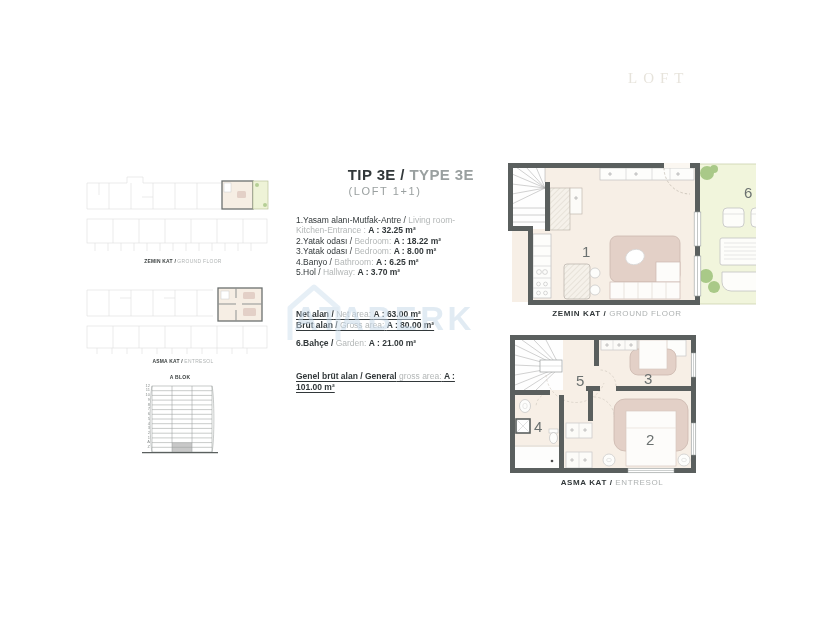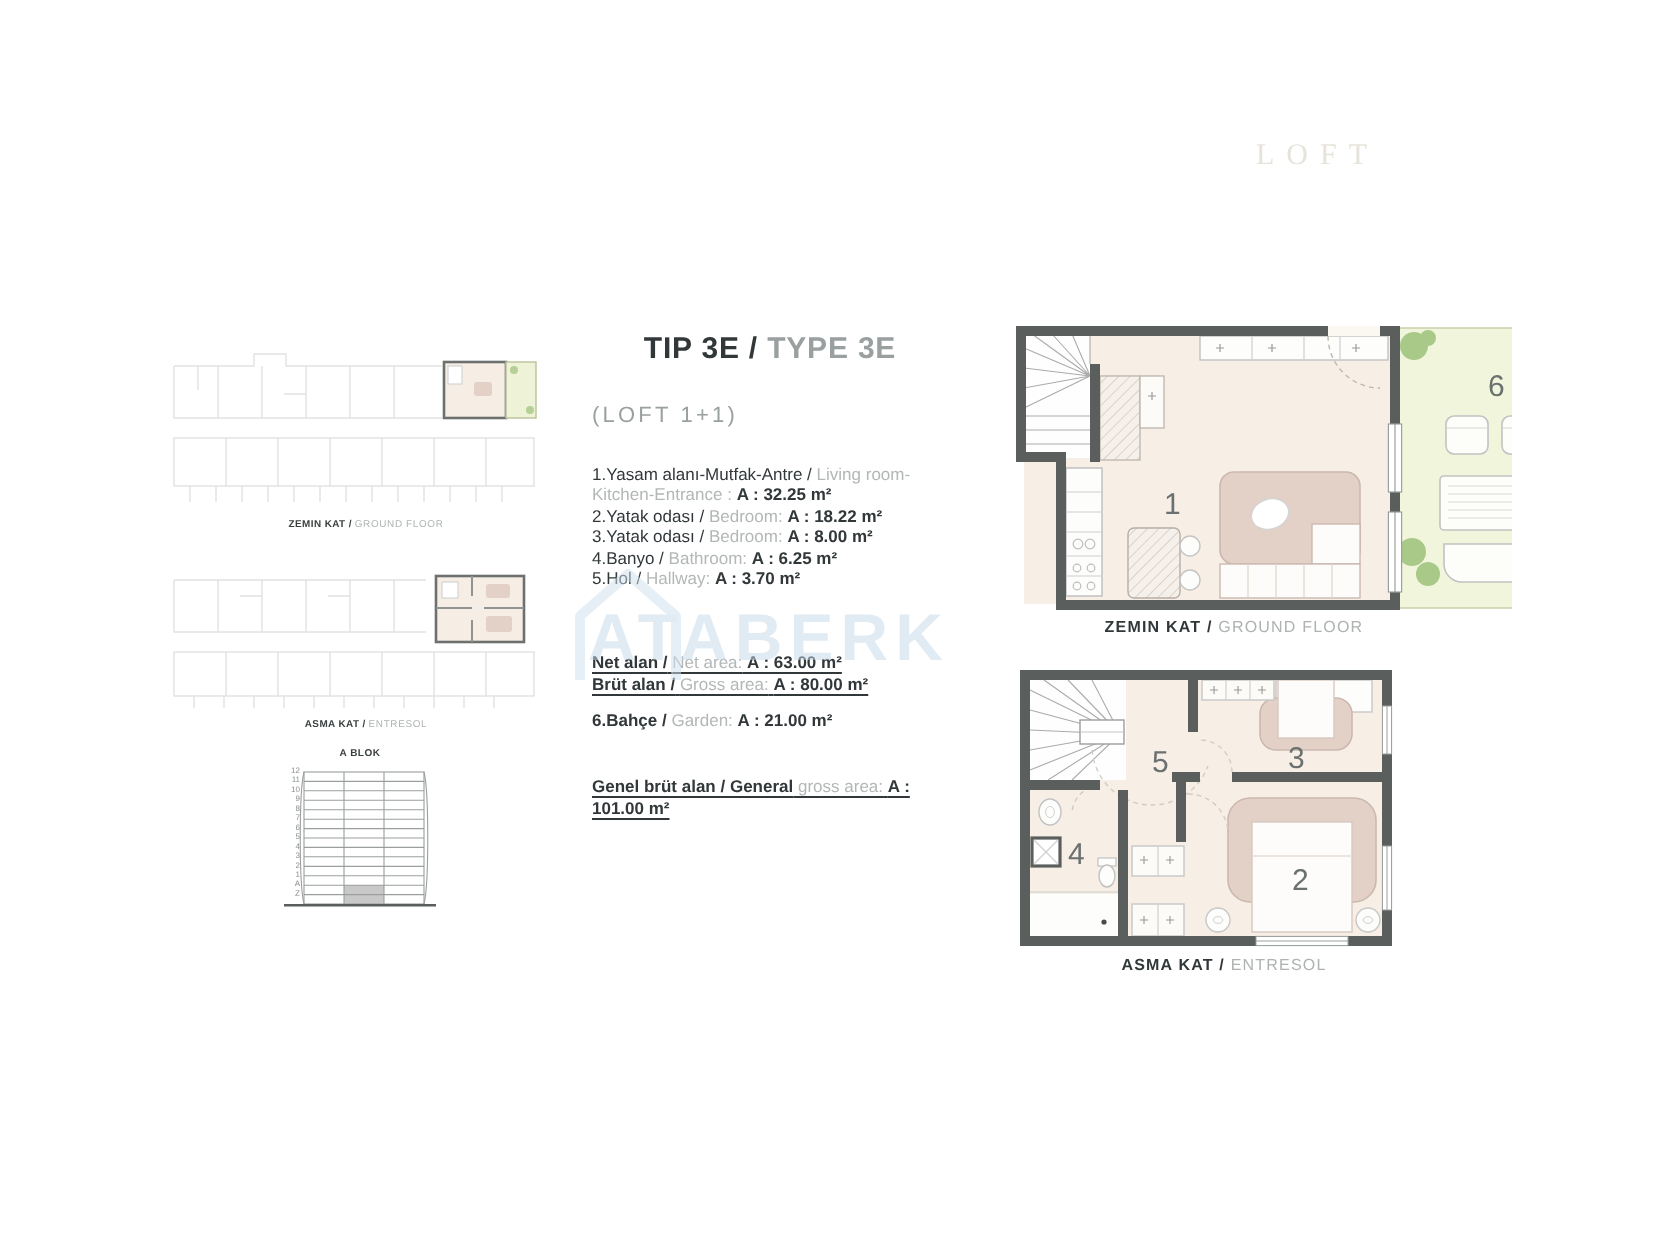--- a/index.html
+++ b/index.html
@@ -29,24 +29,24 @@
     position:absolute;left:10px;top:0;width:64px;text-align:center;font-size:10px;
     font-weight:bold;transform:scale(.5);transform-origin:top center;letter-spacing:.5px;
   }
   .elev-floors{
     position:absolute;left:-12px;top:8.5px;width:24px;text-align:right;
     font-size:8px;line-height:9.45px;white-space:pre-line;color:#8a8f8e;
     transform:scale(.5);transform-origin:top right;
   }
   
   .info{left:296px;top:166px;width:178px;z-index:1;}
-  .unit-title{font-size:15px;text-align:center;line-height:18px;letter-spacing:.4px;}
+  .unit-title{font-size:15px;text-align:right;line-height:18px;letter-spacing:.4px;}
   .unit-title .tr{font-weight:bold;color:#32383a;}
   .unit-title .en{color:#9aa0a0;font-weight:bold;}
-  .unit-subtitle{font-size:11px;text-align:left;color:#9aa0a0;letter-spacing:1.6px;margin-top:18px;}
+  .unit-subtitle{font-size:11px;text-align:center;color:#9aa0a0;letter-spacing:1.6px;margin-top:1px;}
   .rooms{margin-top:18px;font-size:8.5px;line-height:10.4px;width:172px;}
   .room-row .tr{font-weight:normal;color:#32383a;}
   .room-row .en{color:#b3b7b7;}
   .room-row .area{font-weight:bold;color:#32383a;}
   .sumline{font-size:8.5px;line-height:11px;width:172px;color:#32383a;}
   .sumline .tr{font-weight:bold;color:#32383a;}
   .sumline .en{color:#b3b7b7;}
   .sumline .area{font-weight:bold;color:#32383a;}
   .u{text-decoration:underline;text-underline-offset:2px;text-decoration-thickness:.8px;}
   .gap-net{margin-top:32px;}

